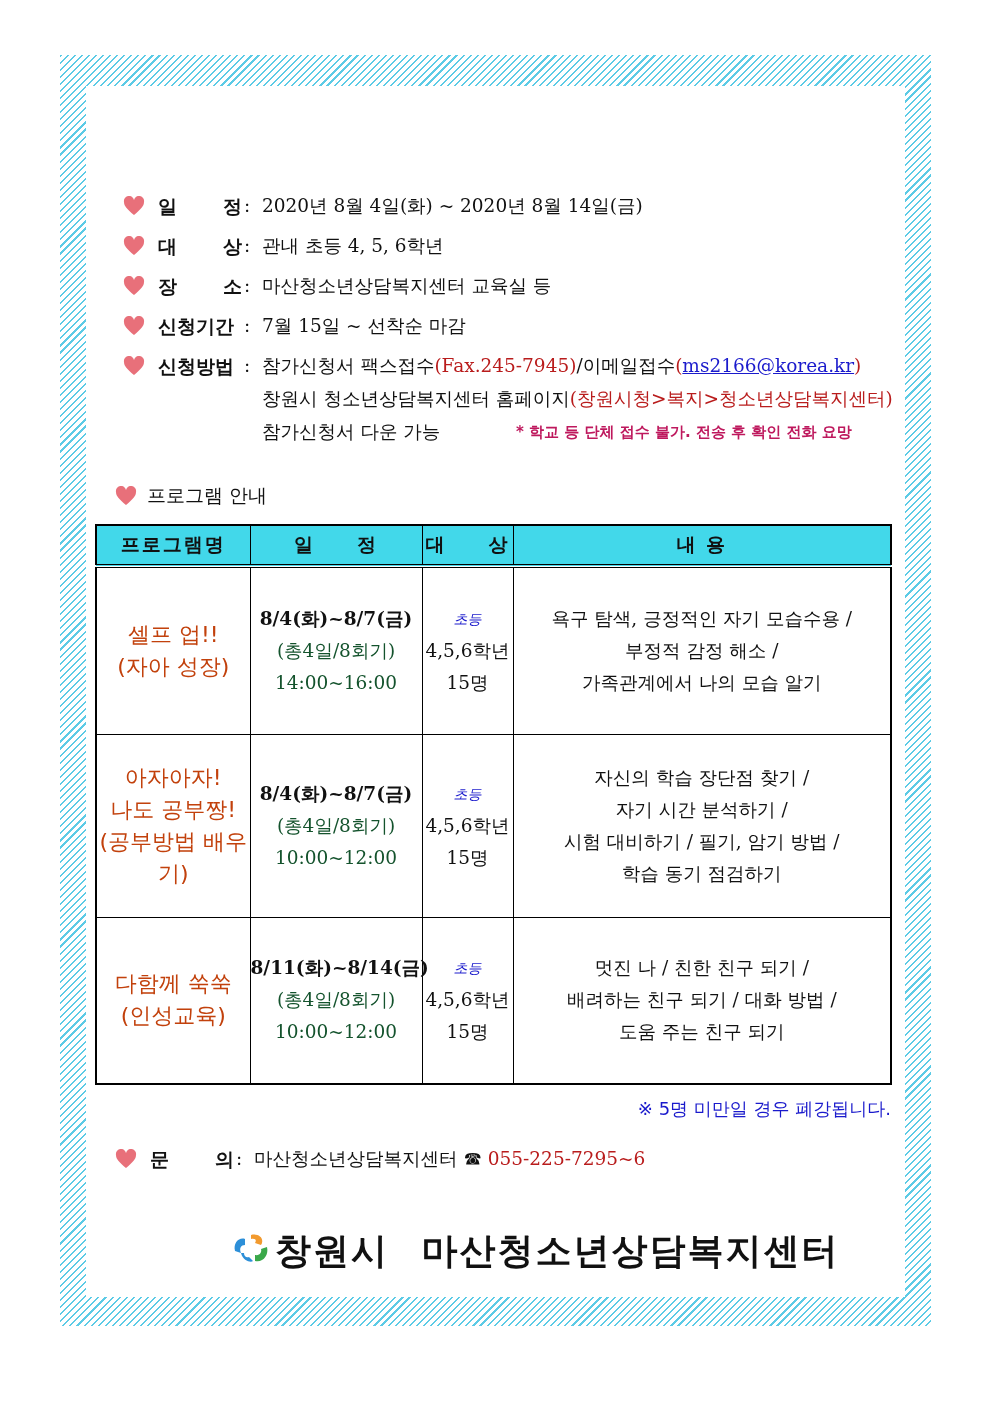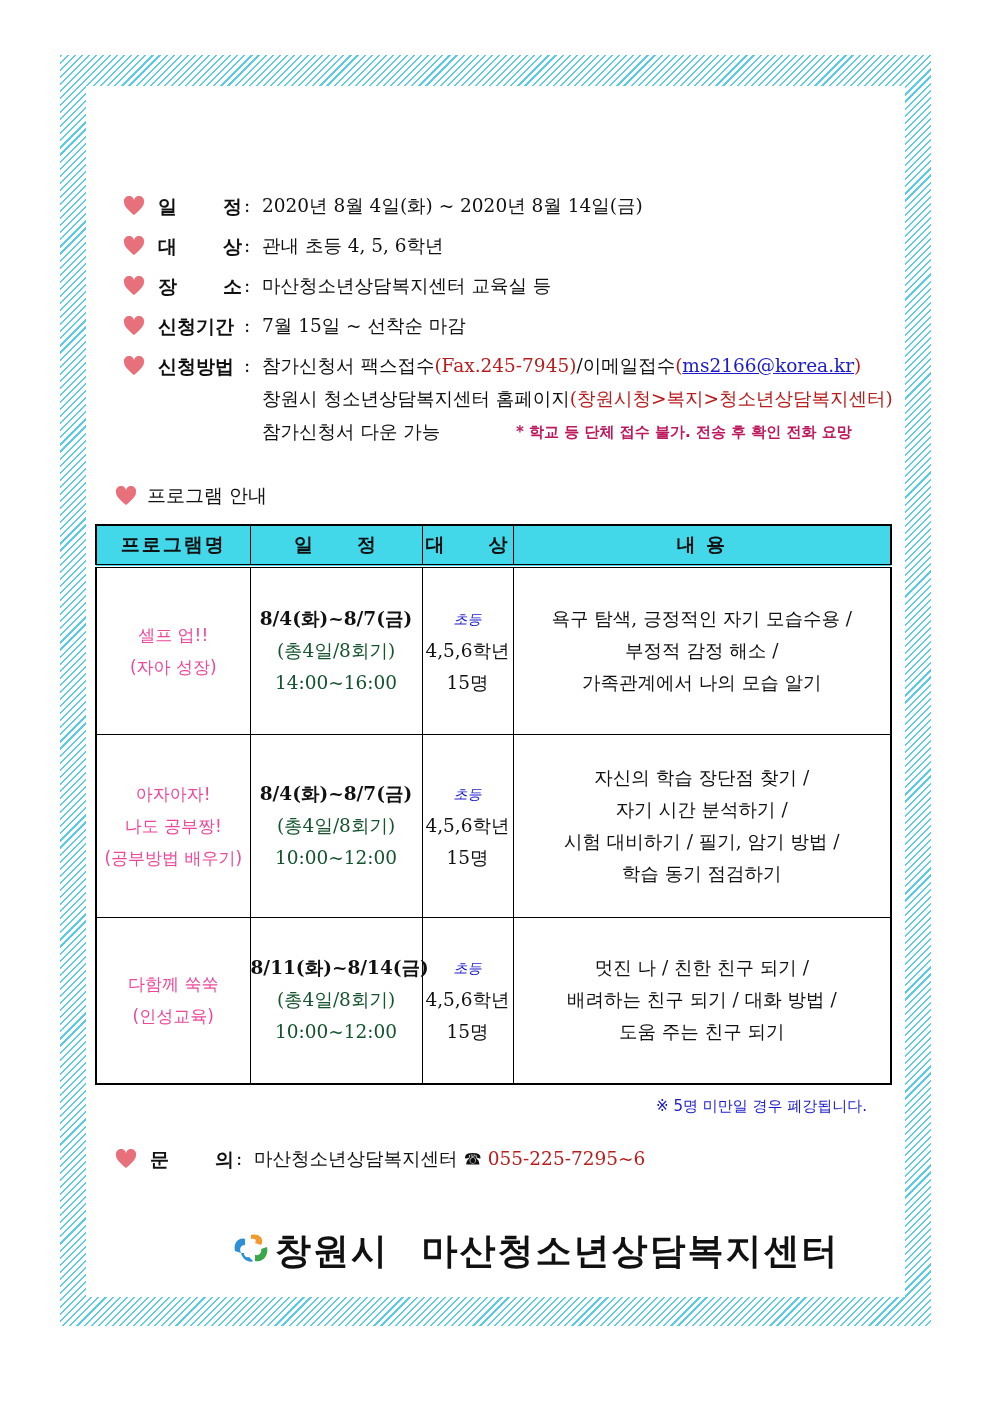--- a/index.html
+++ b/index.html
@@ -25,25 +25,25 @@
   .link { color: #1a1acc; text-decoration: underline; }
   .red { color: #be185d; font-family: "DejaVu Sans", sans-serif; font-weight: bold; font-size: 15px; }
   .sec { position: absolute; left: 29px; top: 397px; font-size: 19px; font-family: "DejaVu Sans", sans-serif; }
   .sec .heart { left: 0; top: 3px; }
   .sec span.t { position: absolute; left: 32px; top: 0; white-space: nowrap; }
   table { position: absolute; left: 9px; top: 438px; width: 797px; border-collapse: collapse; table-layout: fixed; font-size: 18.5px; }
   td, th { border: 1.5px solid #000; text-align: center; vertical-align: middle; padding: 0; }
   thead th { background: #42d8ea; height: 38px; font-family: "DejaVu Sans", sans-serif; font-weight: bold; font-size: 19px; border-bottom: 4px double #000; letter-spacing: 2px; }
   table { border: 2.5px solid #000; }
   td { line-height: 32px; }
-  .pname { color: #ec4899; font-family: "DejaVu Sans", sans-serif; font-size: 17px; }
+  .pname { color: #c2410c; font-family: "DejaVu Sans", sans-serif; font-size: 22px; }
   .dates b { font-weight: bold; text-align: right; }
   .dates .sub { color: #14532d; }
   .target .lvl { color: #1a1acc; font-family: "DejaVu Sans", sans-serif; font-size: 14px; font-style: italic; }
-  .note { position: absolute; right: 38px; top: 1011px; color: #1a1acc; font-size: 15px; font-family: "DejaVu Sans", sans-serif; }
+  .note { position: absolute; right: 14px; top: 1011px; color: #1a1acc; font-size: 18px; font-family: "DejaVu Sans", sans-serif; }
   .contact { position: absolute; left: 24px; top: 1053px; height: 40px; line-height: 40px; font-size: 18.5px; white-space: nowrap; width: 700px; }
   .contact .heart { left: 5px; top: 10px; }
   .footer { position: absolute; left: 145px; top: 1140px; height: 50px; display: flex; align-items: center; }
   .footer .org { font-family: "DejaVu Sans", sans-serif; font-weight: bold; font-size: 36px; letter-spacing: 2px; margin-left: 4px; word-spacing: 18px; }
 </style>
 </head>
 <body>
 
 <div class="frame">
   <div class="inner">

